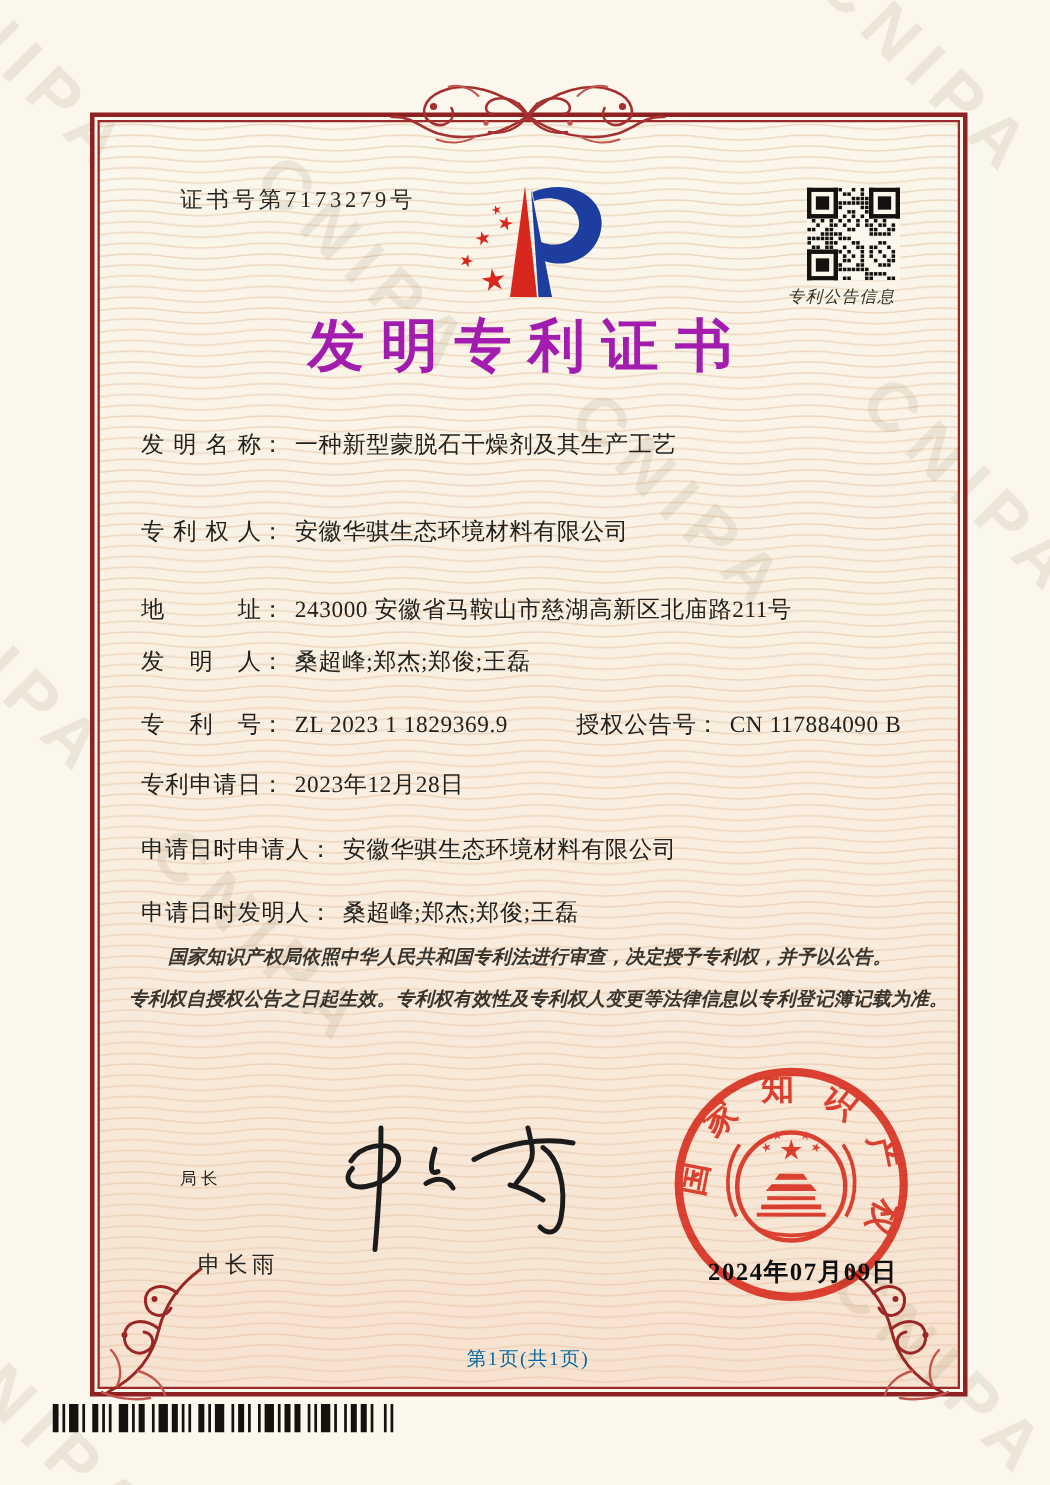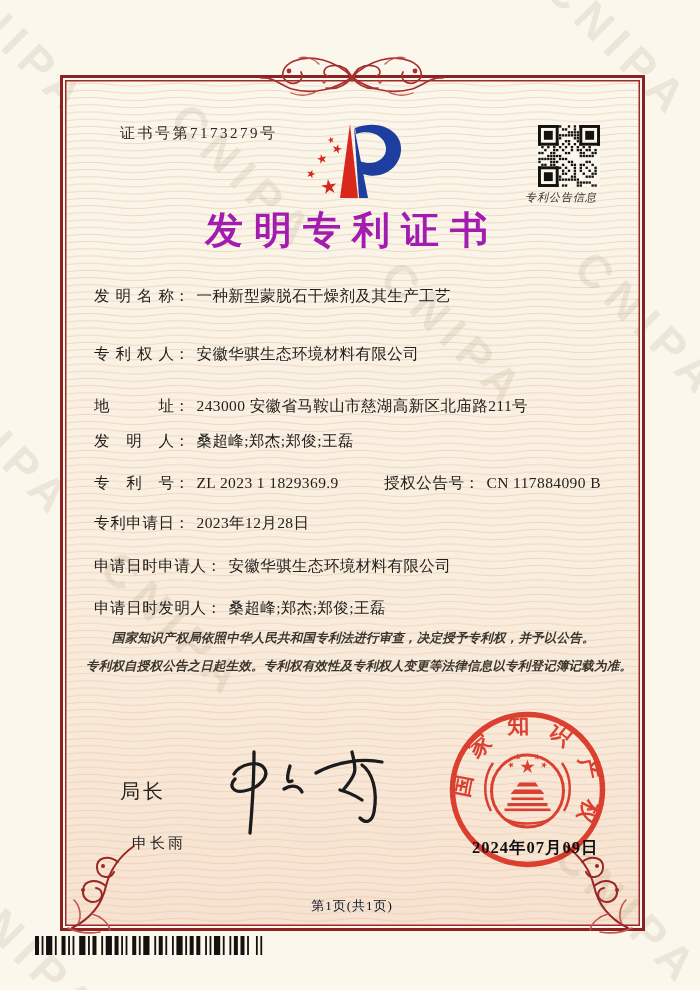--- a/index.html
+++ b/index.html
@@ -27,28 +27,28 @@
           vertical-align:bottom;}
   .flabel.wide{width:112px;}
   .colon{margin-right:7px;}
   .fval{letter-spacing:0.4px;}
   .rcol{left:384px;}
   .legal{left:86px;top:625px;width:522px;font-size:12.5px;line-height:27.5px;
          font-style:italic;letter-spacing:0.2px;color:#3a362e;font-weight:600;}
   .legal .ind{display:block;padding-left:26px;white-space:nowrap;}
   .legal .l2{display:block;white-space:nowrap;}
   .sig-title{left:120px;top:778px;font-family:"Liberation Sans","DejaVu Sans",sans-serif;
-             font-size:20px;letter-spacing:3px;color:#26241f;}
+             font-size:11px;letter-spacing:3px;color:#26241f;}
   .sig-name{left:132px;top:806px;font-family:Liberation Mono, monospace;
             font-size:15px;letter-spacing:3px;color:#26241f;margin-top:28px;}
   .seal{position:absolute;left:445px;top:707px;z-index:4;opacity:0.93;mix-blend-mode:multiply;}
   .seal-date{left:472px;top:837px;font-size:16.5px;font-weight:700;letter-spacing:1px;
              color:#0f0f0f;z-index:5;}
   .footer{left:352px;top:897px;transform:translateX(-50%);font-size:13px;
-          letter-spacing:1px;color:#0f172a;}
+          letter-spacing:1px;color:#0369a1;}
   .barcode{position:absolute;left:35px;top:936px;z-index:4;}
   svg{display:block;}
 </style>
 </head>
 <body>
 
 <div class="page">
 
   <svg width="0" height="0" style="position:absolute">
     <defs>

